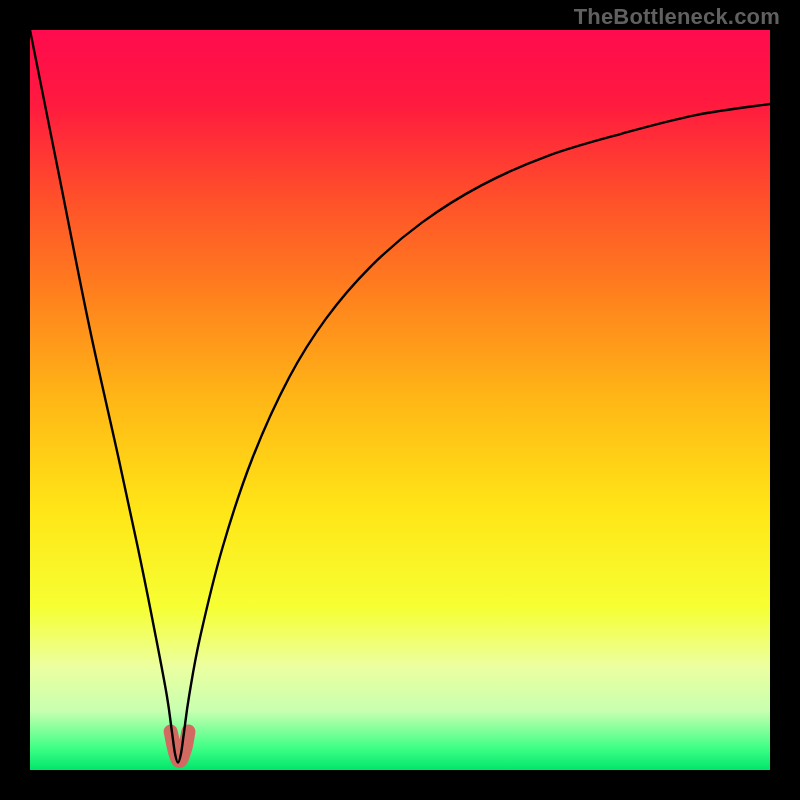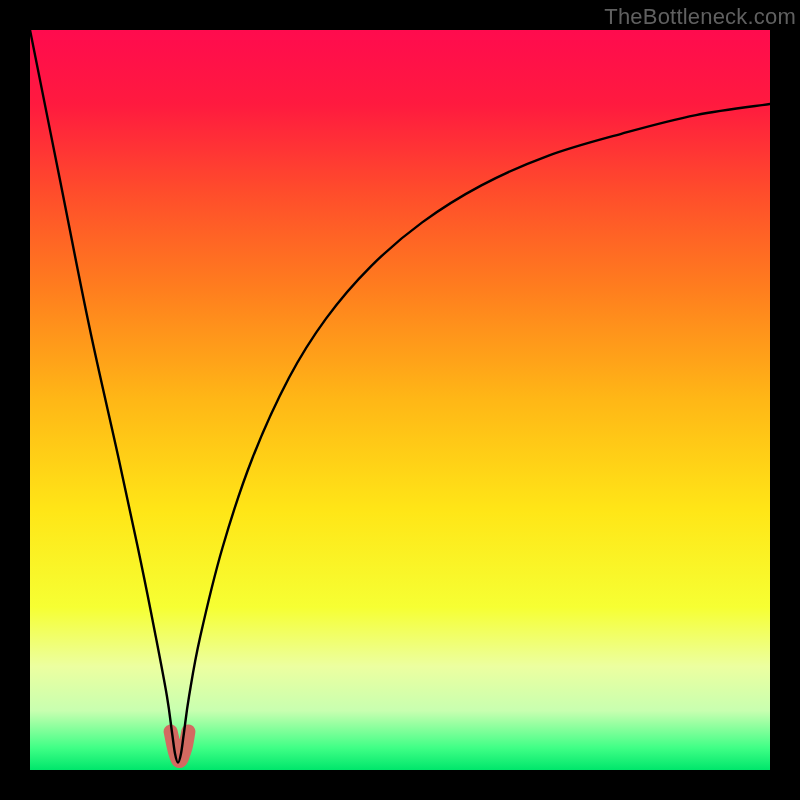--- a/index.html
+++ b/index.html
@@ -22,24 +22,24 @@
   .plot {
     position: absolute;
     left: 0;
     top: 0;
     width: 740px;
     height: 740px;
   }
   .watermark {
     position: absolute;
     top: 4px;
-    right: 4px;
+    right: 20px;
     color: #606060;
     font-size: 22px;
-    font-weight: 400;
+    font-weight: 700;
     letter-spacing: 0.2px;
   }
   svg { display: block; }
 </style>
 </head>
 <body>
 
 <div class="watermark">TheBottleneck.com</div>
 
 <div class="frame">

